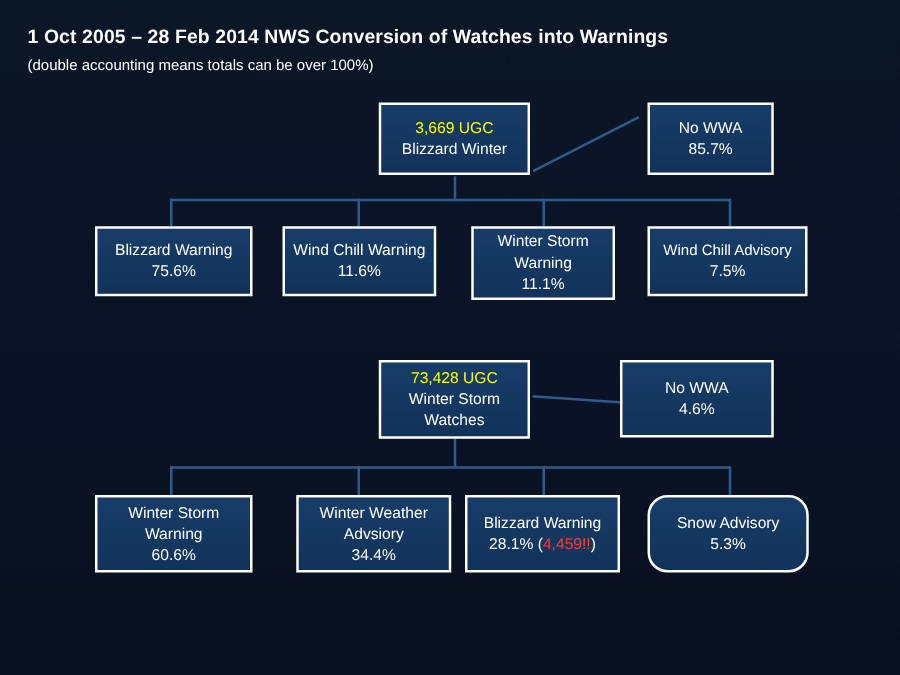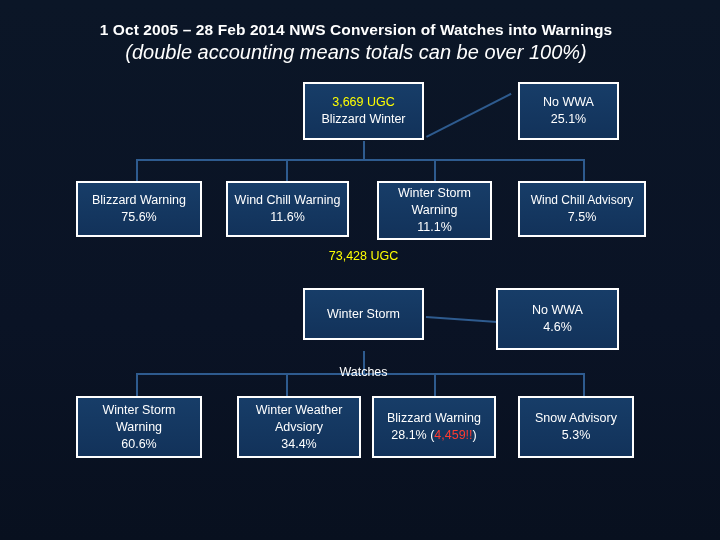--- a/index.html
+++ b/index.html
@@ -17,37 +17,35 @@
     position: relative;
     width: 720px;
     height: 540px;
     background: #0a1426;
     background: linear-gradient(to bottom, #0b1627 0%, #0a1325 60%, #08101f 100%);
   }
 
   
   .title-block {
     position: absolute;
-    left: 36px;
+    left: 22px;
     top: 20px;
     width: 640px;
-    text-align: center;
   }
   .title-line1 {
     color: #ffffff;
     font-size: 15.5px;
     font-weight: bold;
     letter-spacing: 0.1px;
     line-height: 20px;
     white-space: nowrap;
   }
   .title-line2 {
     color: #ffffff;
-    font-size: 20px;
-    font-style: italic;
+    font-size: 12px;
     line-height: 20px;
     margin-top: 2px;
     white-space: nowrap;
   }
 
   
   .conn {
     position: absolute;
     background: #2e5b8f;
   }
@@ -106,21 +104,21 @@
 
   <div class="conn-diag" style="left:426px; top:136px; width:95px; transform: rotate(-27deg);"></div>
 
   <div class="box" style="left:303px; top:82px; width:121px; height:58px;">
     <span class="l hl-yellow">3,669 UGC</span>
     <span class="l">Blizzard Winter</span>
   </div>
 
   <div class="box" style="left:518px; top:82px; width:101px; height:58px;">
     <span class="l">No WWA</span>
-    <span class="l">25.1%</span>
+    <span class="l">85.7%</span>
   </div>
 
   <div class="box" style="left:76px; top:181px; width:126px; height:56px;">
     <span class="l">Blizzard Warning</span>
     <span class="l">75.6%</span>
   </div>
 
   <div class="box" style="left:226px; top:181px; width:123px; height:56px;">
     <span class="l">Wind Chill Warning</span>
     <span class="l">11.6%</span>
@@ -138,21 +136,21 @@
   </div>
 
   <div class="conn conn-v" style="left:363px; top:351px; height:22px;"></div>
   <div class="conn conn-h" style="left:136px; top:373px; width:448px;"></div>
   <div class="conn conn-v" style="left:136px; top:373px; height:23px;"></div>
   <div class="conn conn-v" style="left:286px; top:373px; height:23px;"></div>
   <div class="conn conn-v" style="left:434px; top:373px; height:23px;"></div>
   <div class="conn conn-v" style="left:583px; top:373px; height:23px;"></div>
   <div class="conn-diag" style="left:426px; top:316px; width:75px; transform: rotate(4deg);"></div>
 
-  <div class="box" style="left:303px; top:288px; width:121px; height:52px;gap:41px;">
+  <div class="box" style="left:303px; top:288px; width:121px; height:63px;">
     <span class="l hl-yellow">73,428 UGC</span>
     <span class="l">Winter Storm</span>
     <span class="l">Watches</span>
   </div>
 
   <div class="box" style="left:496px; top:288px; width:123px; height:62px;">
     <span class="l">No WWA</span>
     <span class="l">4.6%</span>
   </div>
 
@@ -166,18 +164,18 @@
     <span class="l">Winter Weather</span>
     <span class="l">Advsiory</span>
     <span class="l">34.4%</span>
   </div>
 
   <div class="box" style="left:372px; top:396px; width:124px; height:62px;">
     <span class="l">Blizzard Warning</span>
     <span class="l"><span>28.1% (</span><span class="hl-red">4,459!!</span><span>)</span></span>
   </div>
 
-  <div class="box" style="left:518px; top:396px; width:116px; height:62px;">
+  <div class="box" style="left:518px; top:396px; width:129px; height:62px;border-radius:16px;">
     <span class="l">Snow Advisory</span>
     <span class="l">5.3%</span>
   </div>
 
 </div>
 
 </body></html>

